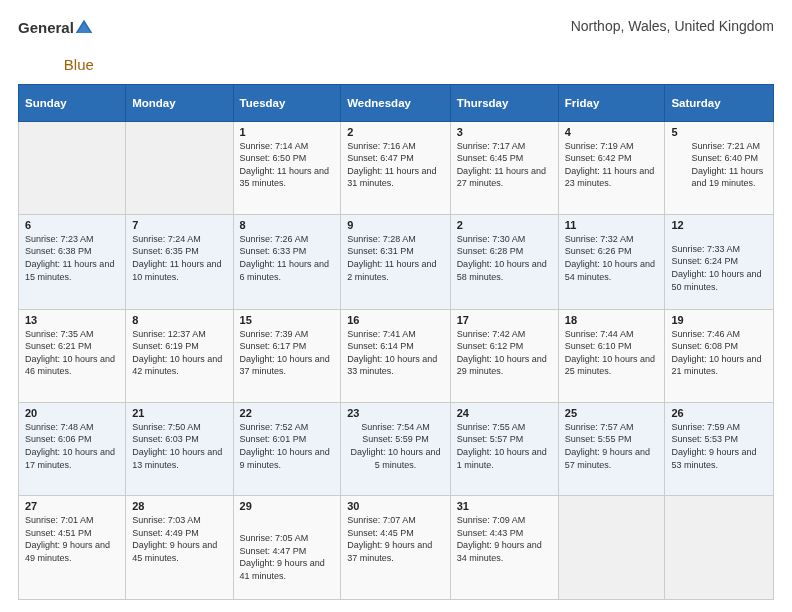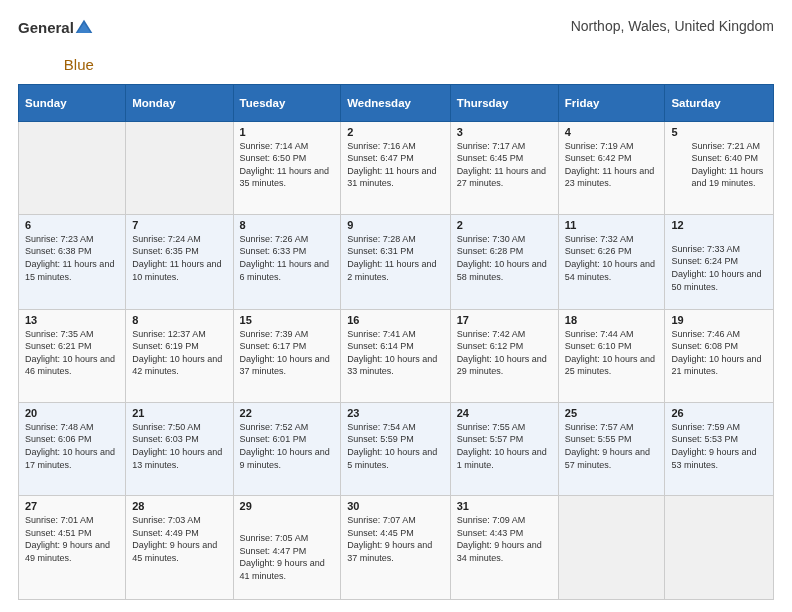--- a/index.html
+++ b/index.html
@@ -273,21 +273,21 @@
 Daylight: 10 hours and 13 minutes.</div>
           </td>
           <td>
             <span class="day-num">22</span>
             <div class="day-detail" style="white-space: pre-line;">Sunrise: 7:52 AM
 Sunset: 6:01 PM
 Daylight: 10 hours and 9 minutes.</div>
           </td>
           <td>
             <span class="day-num">23</span>
-            <div class="day-detail" style="white-space: pre-line;">Sunrise: 7:54 AM
+            <div class="day-detail" style="white-space: pre-line; text-align: center;">Sunrise: 7:54 AM
 Sunset: 5:59 PM
 Daylight: 10 hours and 5 minutes.</div>
           </td>
           <td>
             <span class="day-num">24</span>
             <div class="day-detail" style="white-space: pre-line;">Sunrise: 7:55 AM
 Sunset: 5:57 PM
 Daylight: 10 hours and 1 minute.</div>
           </td>
           <td>

